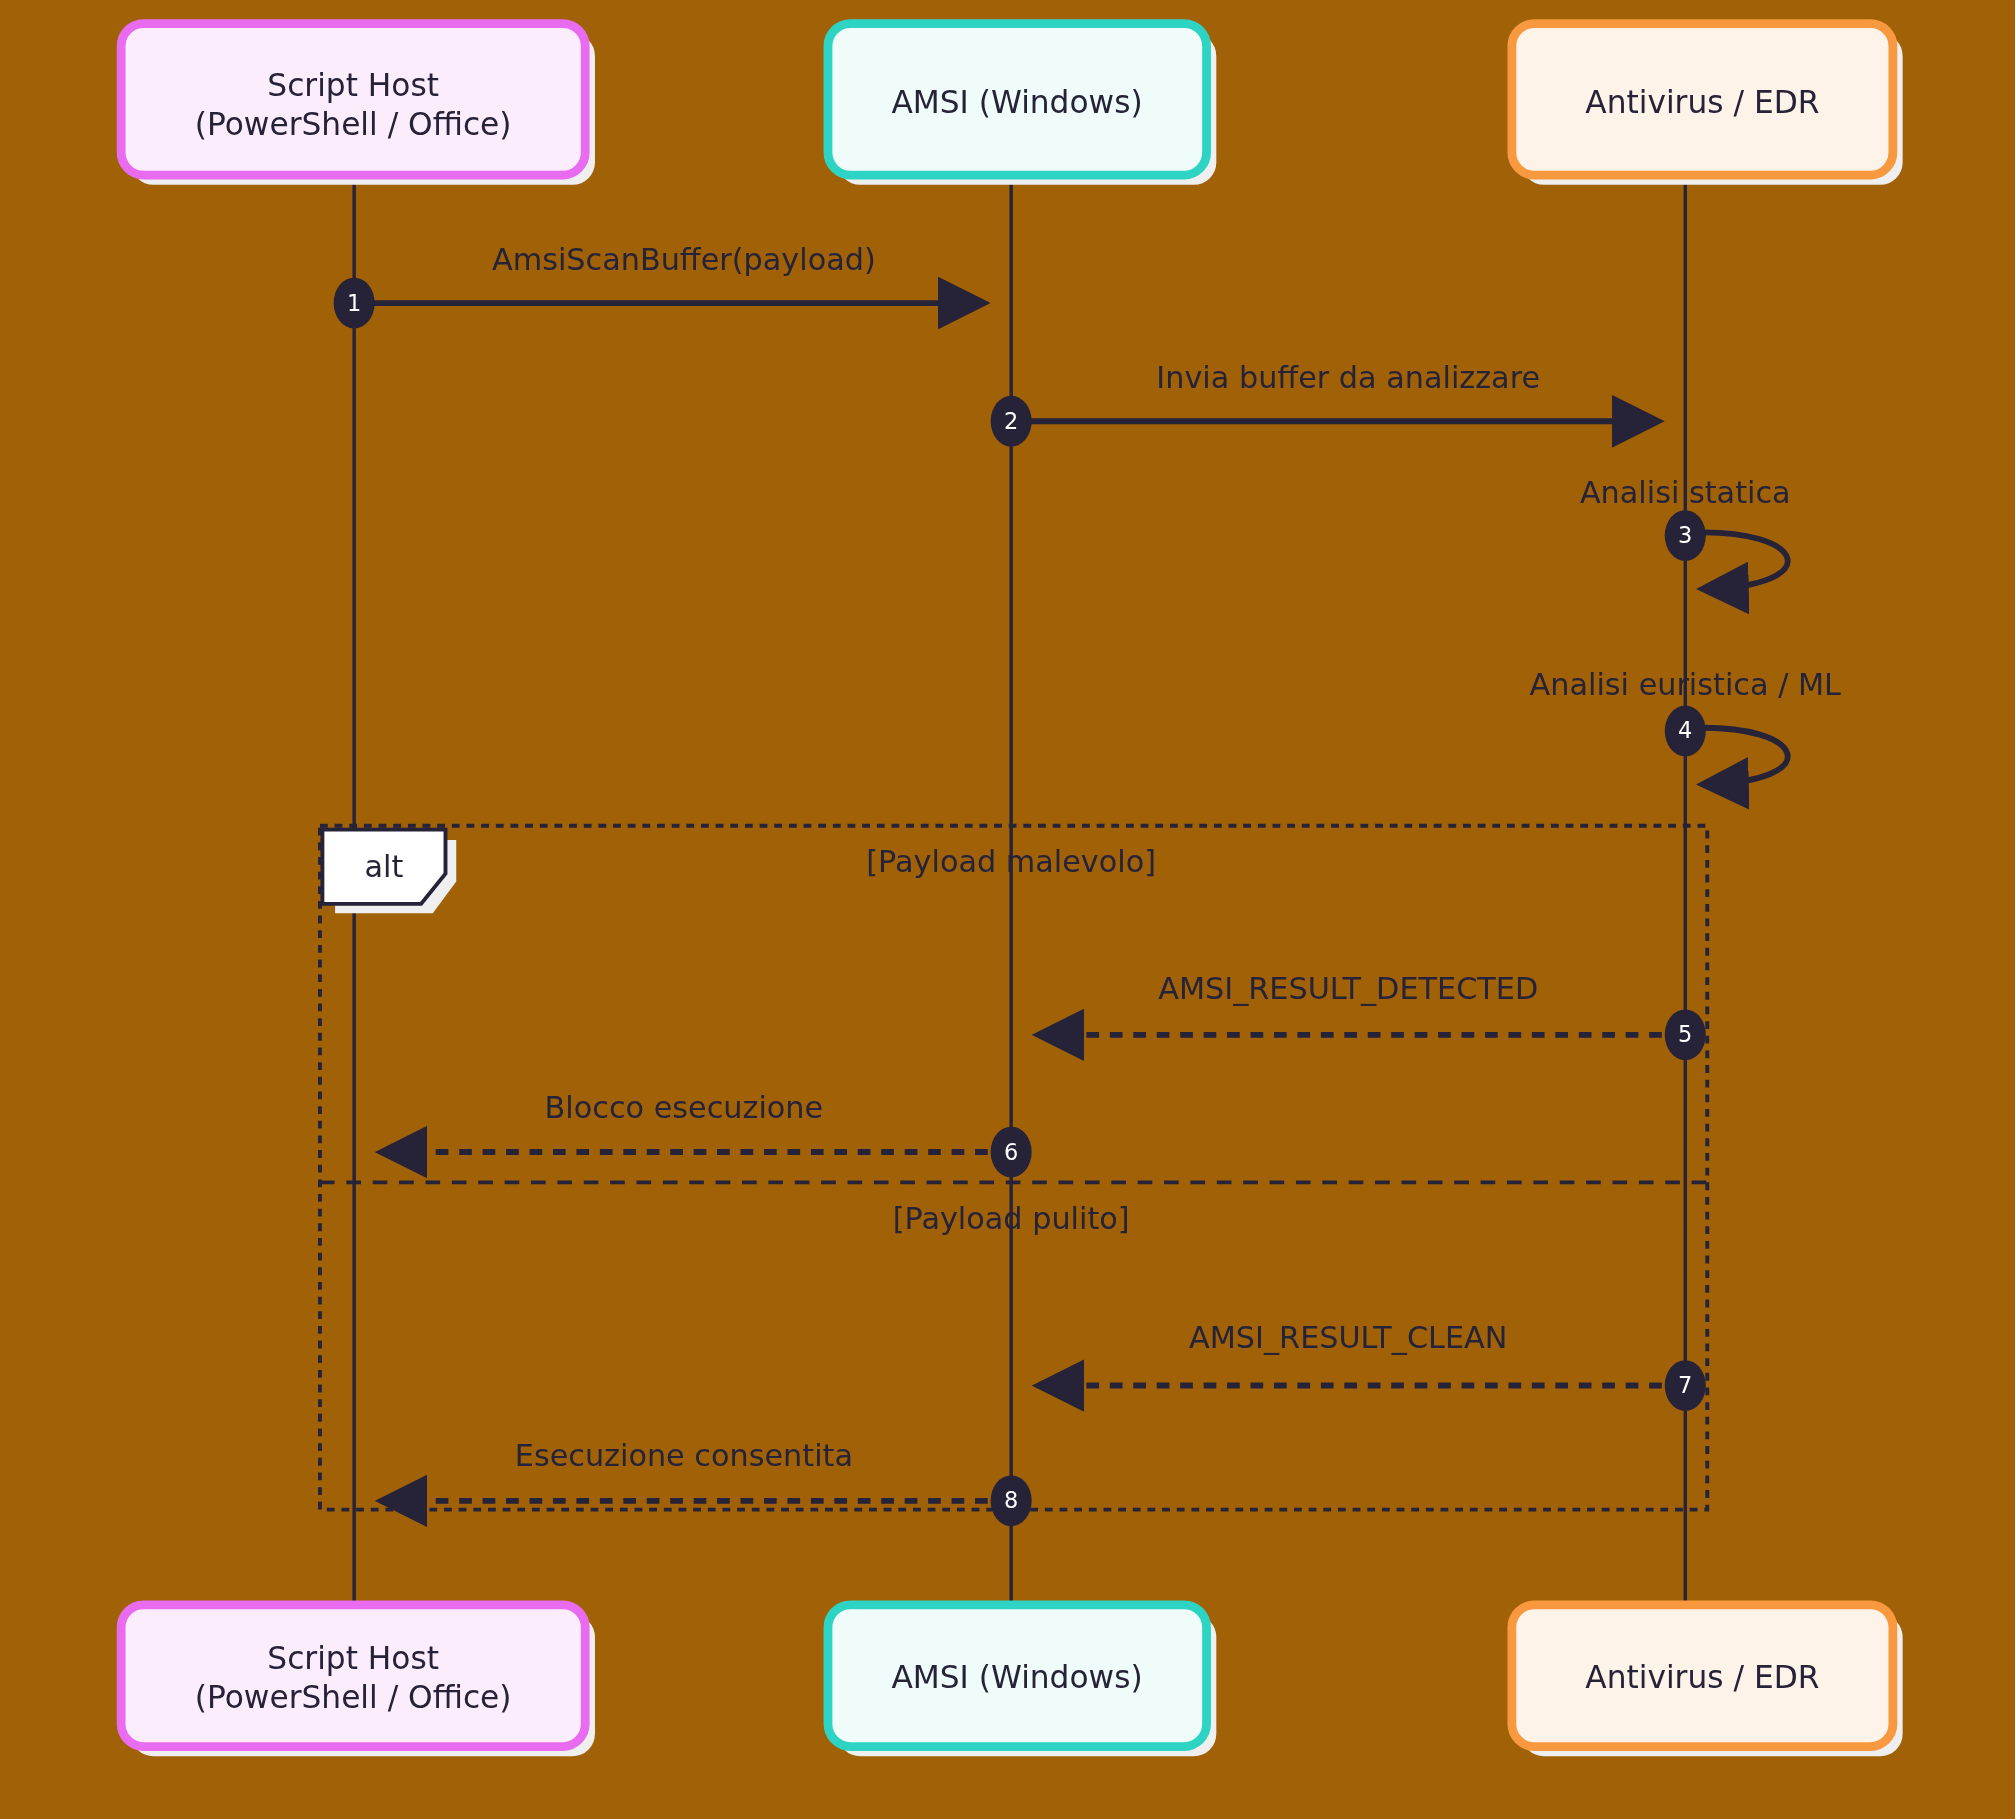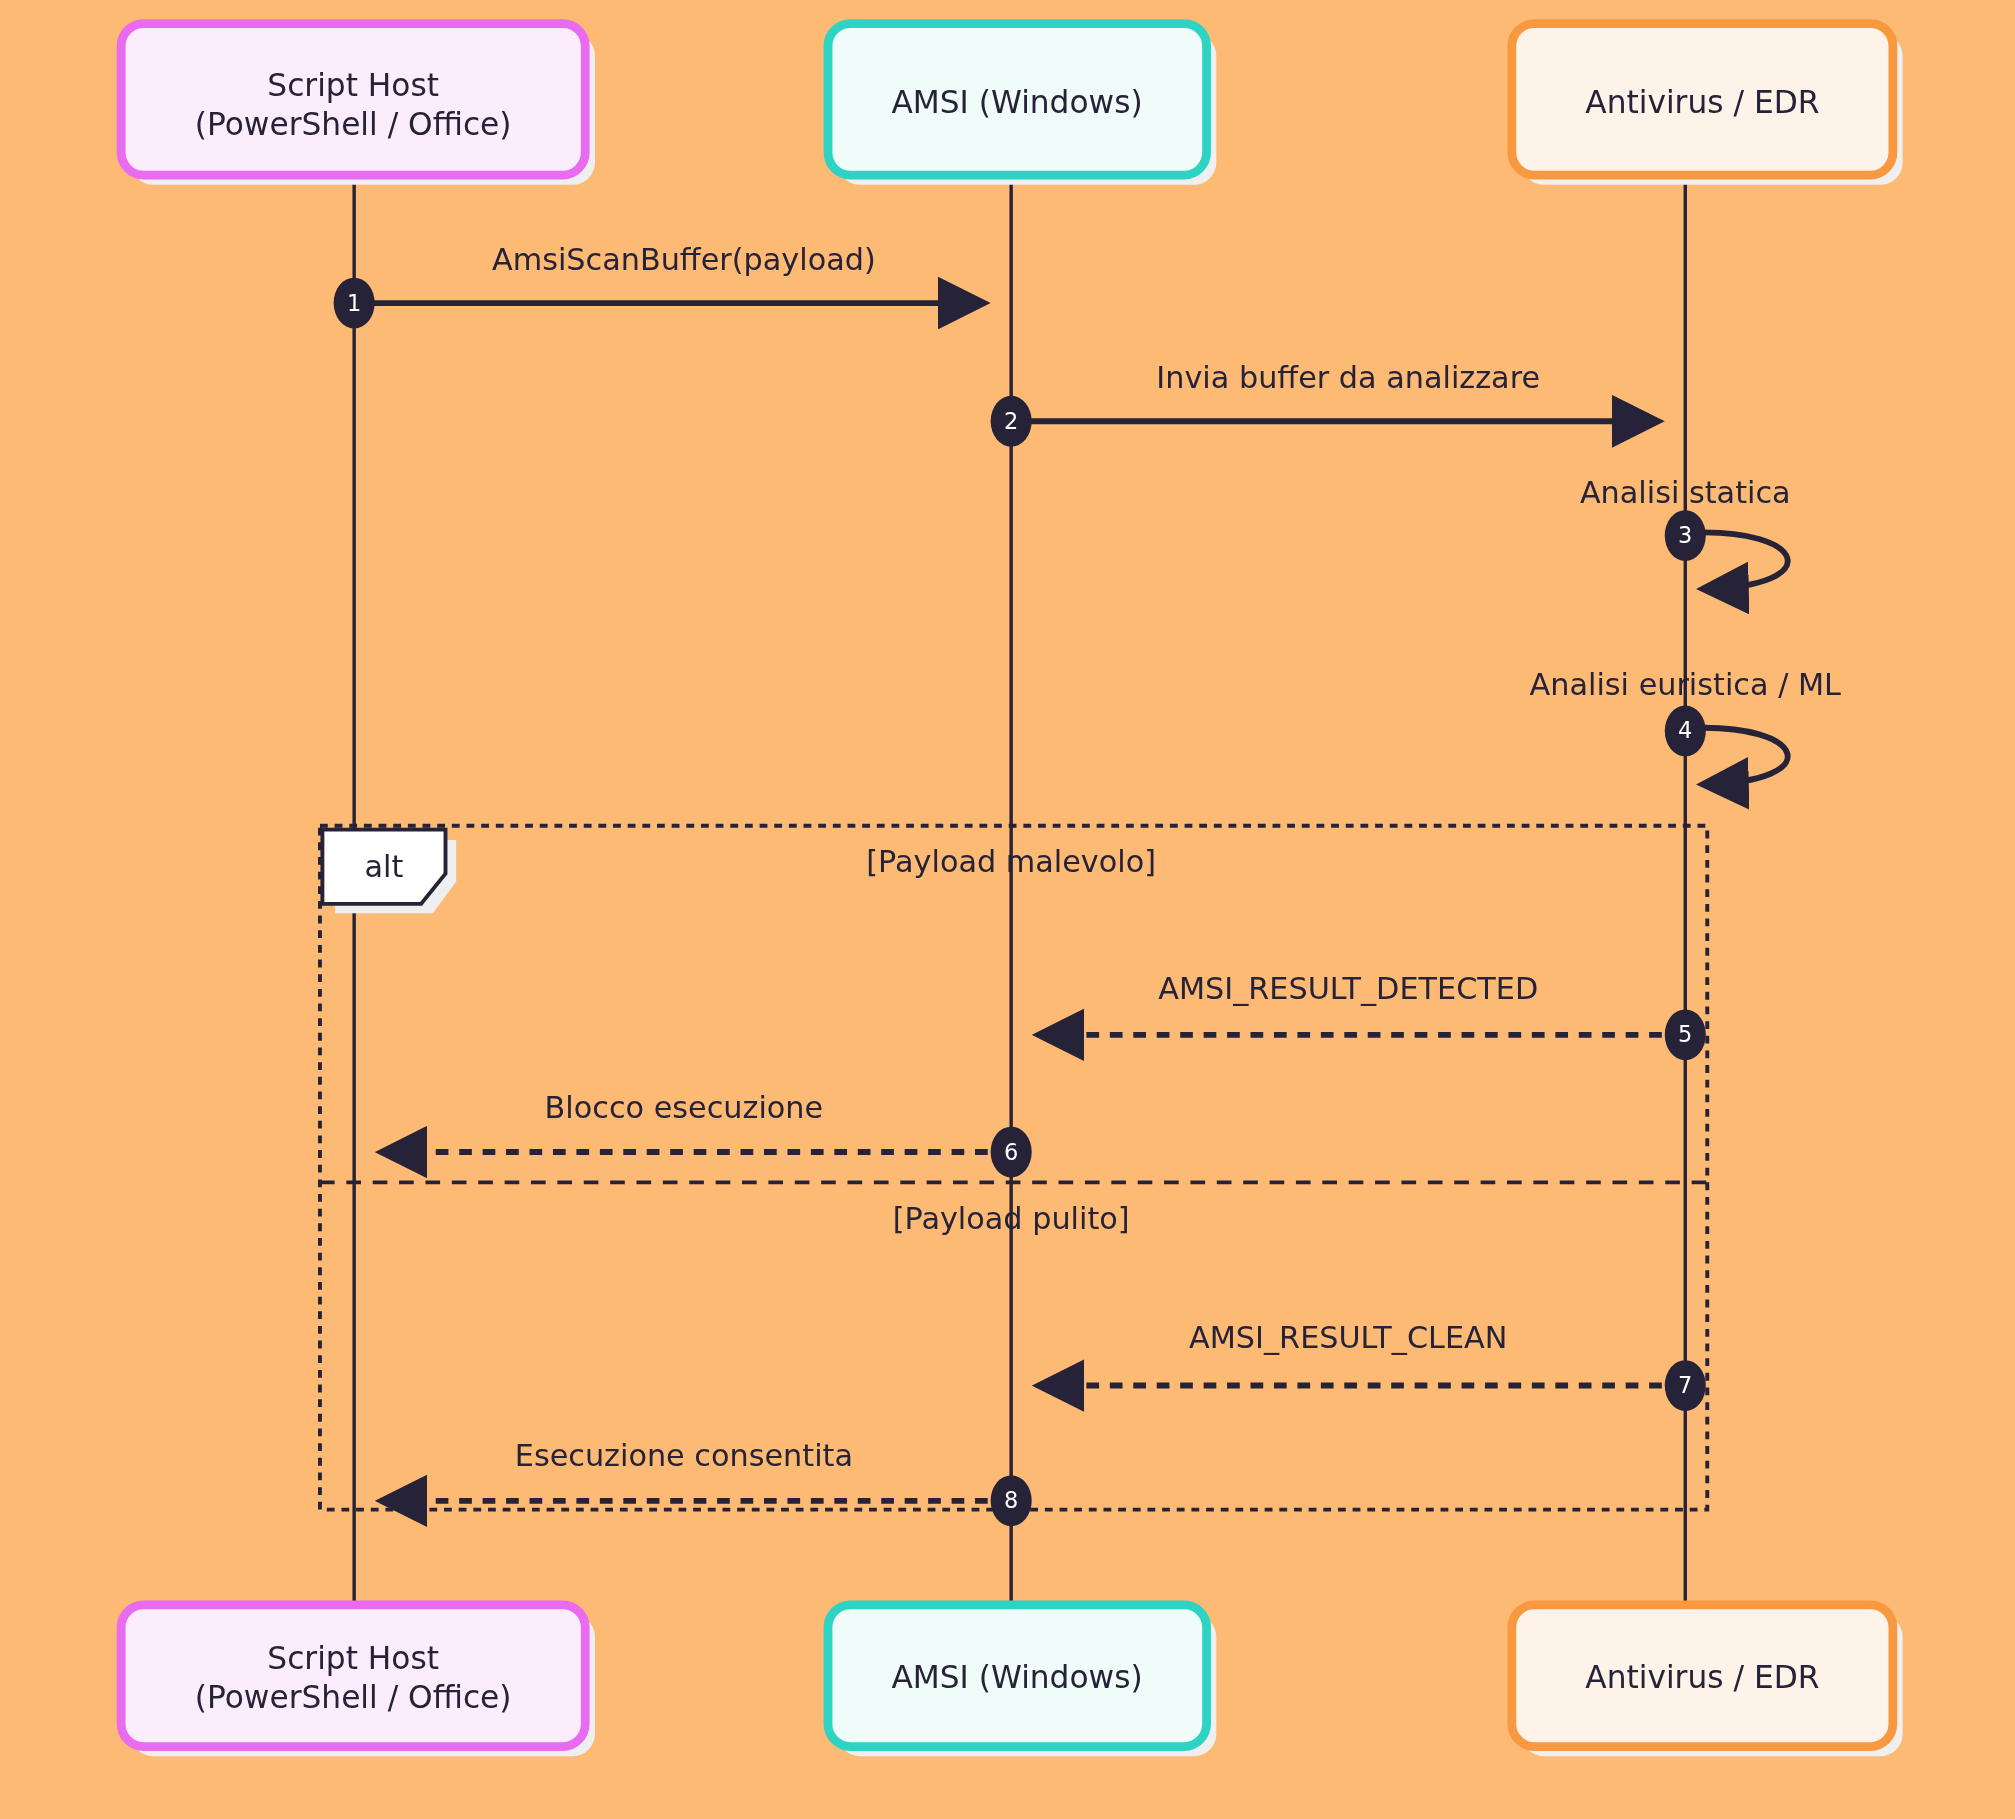--- a/index.html
+++ b/index.html
@@ -8,21 +8,21 @@
     padding: 0;
     background: #ffffff;
   }
   body {
     font-family: "DejaVu Sans", "Liberation Sans", sans-serif;
   }
   #diagram-root {
     position: relative;
     width: 2015px;
     height: 1820px;
-    background: #fdba74;
+    background: #a16207;
     overflow: hidden;
   }
   svg.seq {
     display: block;
     width: 2015px;
     height: 1820px;
   }
   .box-label {
     font-family: "DejaVu Sans", "Liberation Sans", sans-serif;
     font-size: 64px;

